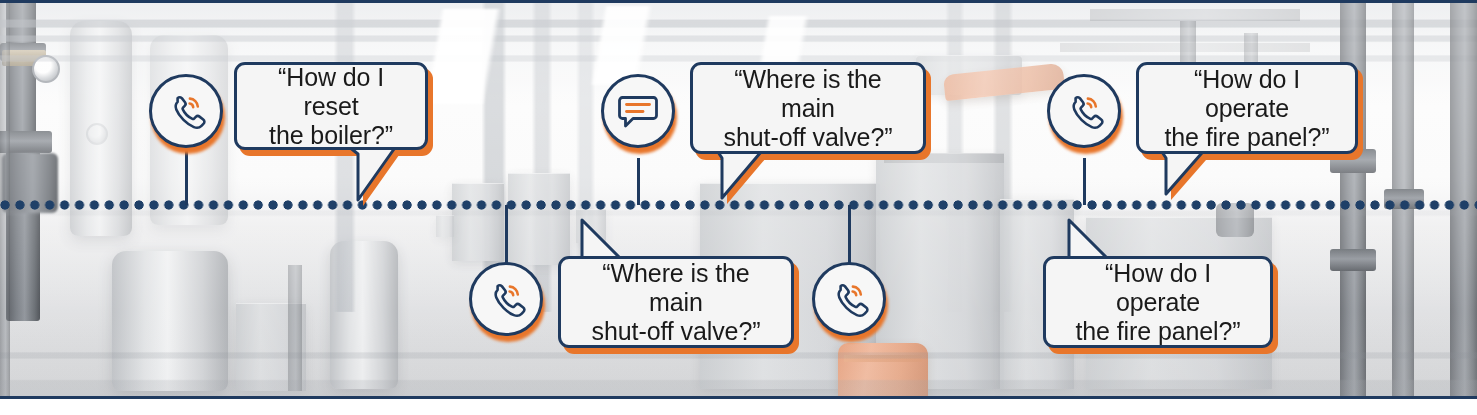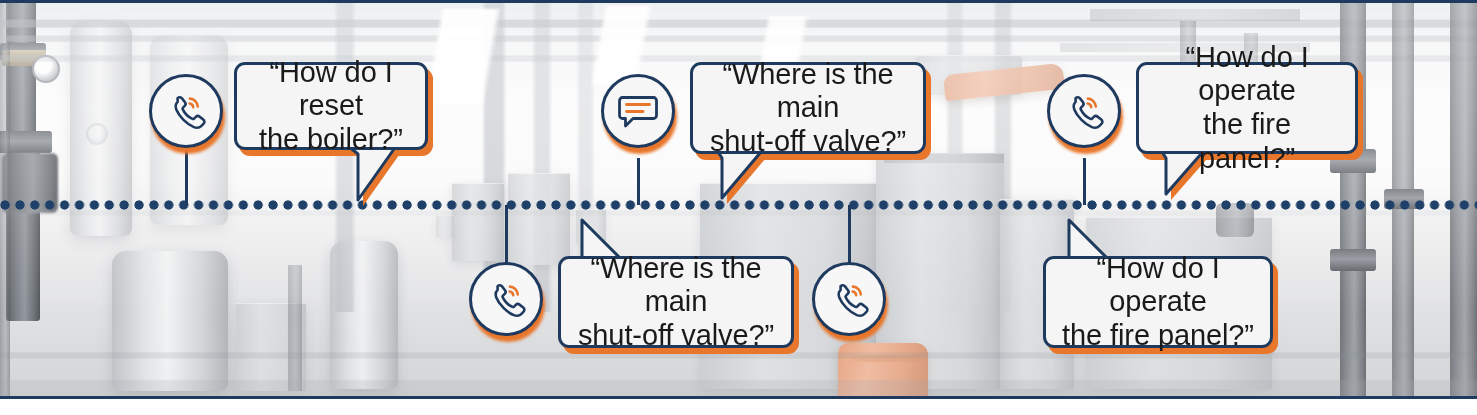--- a/index.html
+++ b/index.html
@@ -214,21 +214,21 @@
     border: 3px solid #1f3a5f;
     border-radius: 11px;
     display: flex;
     align-items: center;
     justify-content: center;
     text-align: center;
     padding: 6px 14px;
   }
   .bubble-text {
     color: #1a1a1a;
-    font-size: 29px;
+    font-size: 25px;
     line-height: 1.16;
     letter-spacing: -.1px;
     white-space: pre-line;
   }
   
   .tail {
     position: absolute;
     z-index: 1;
     overflow: visible;
   }

